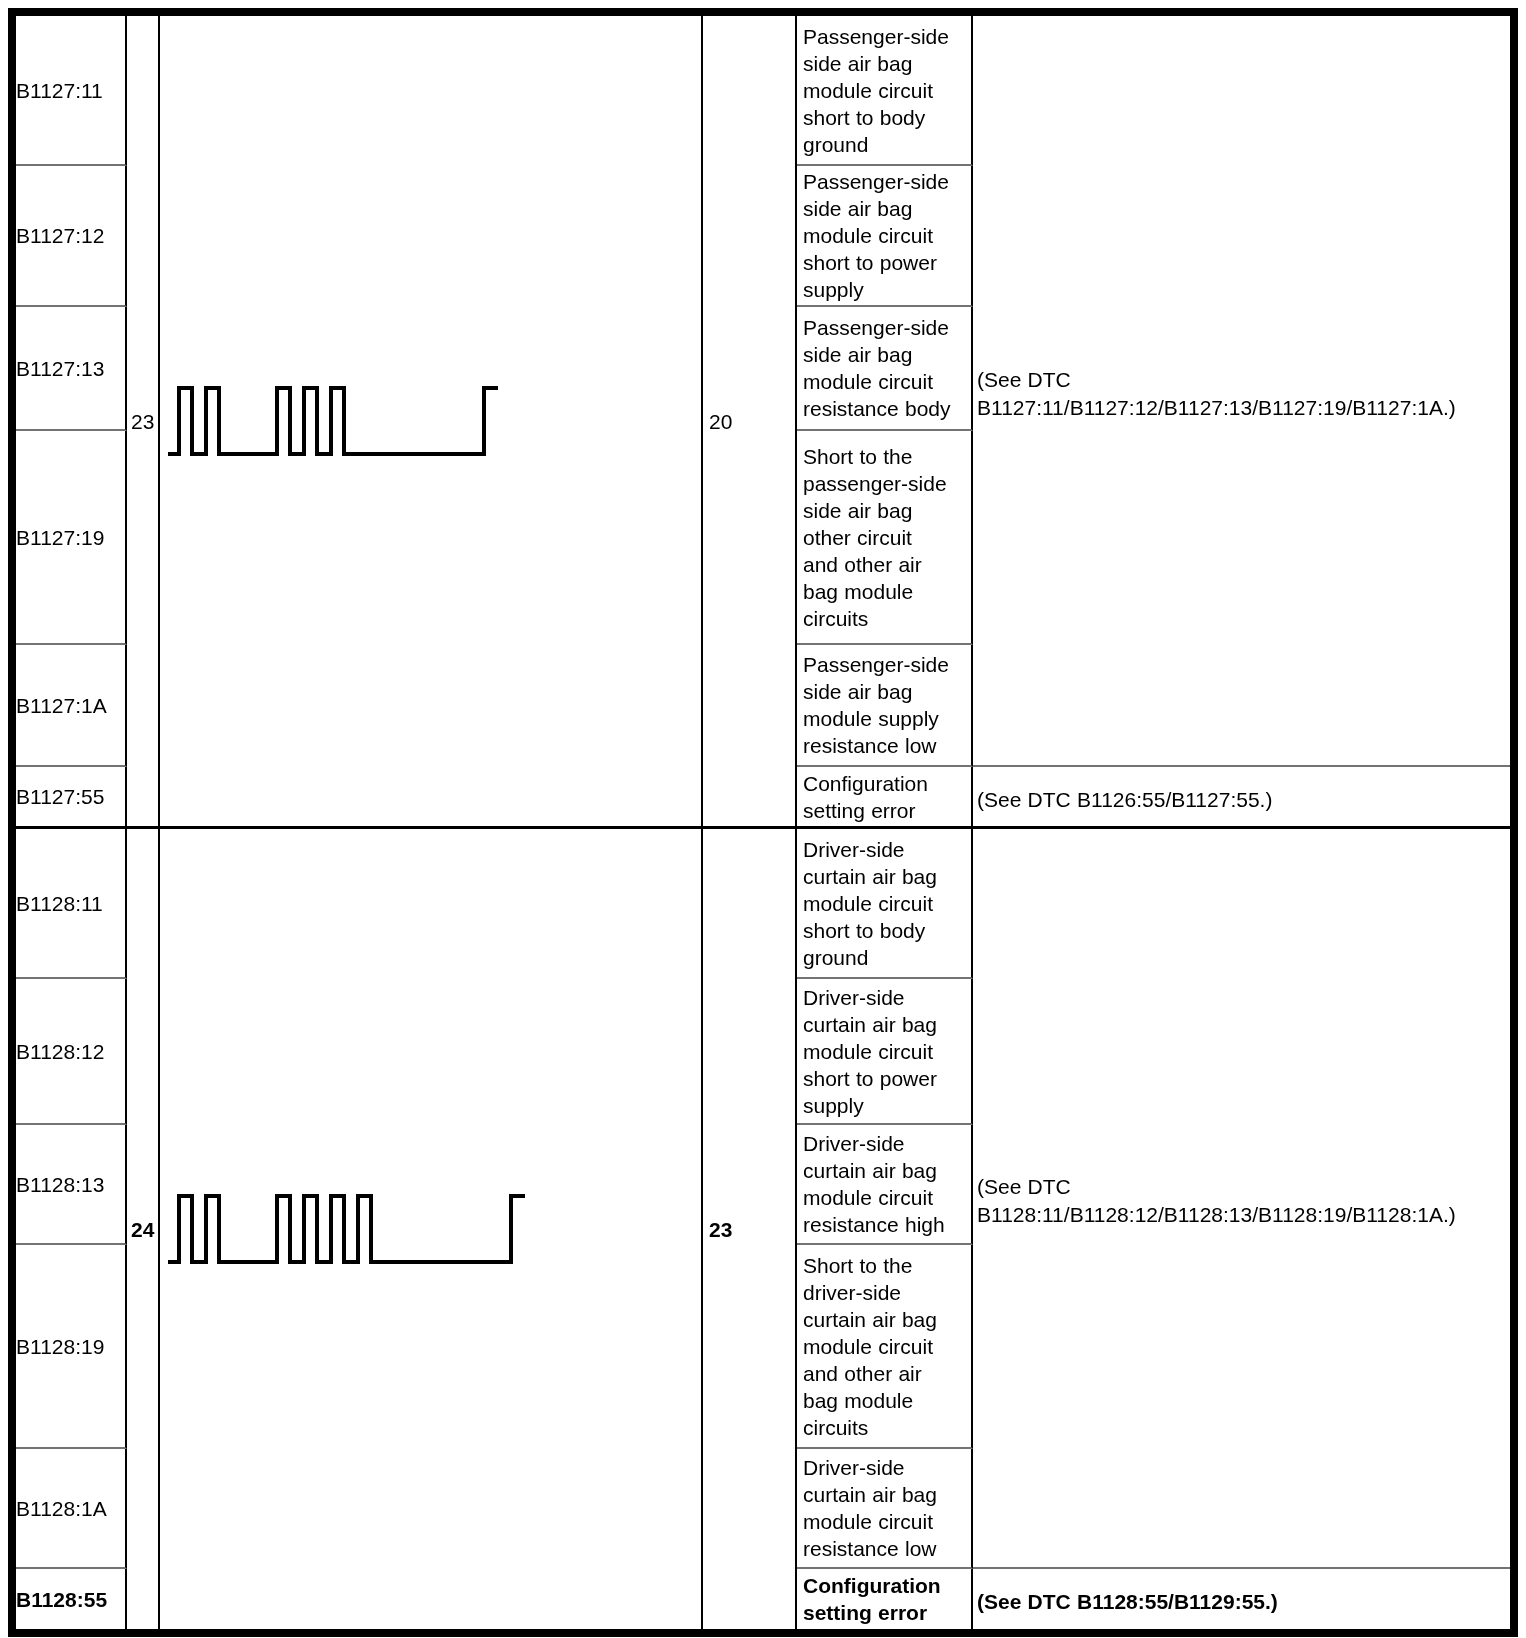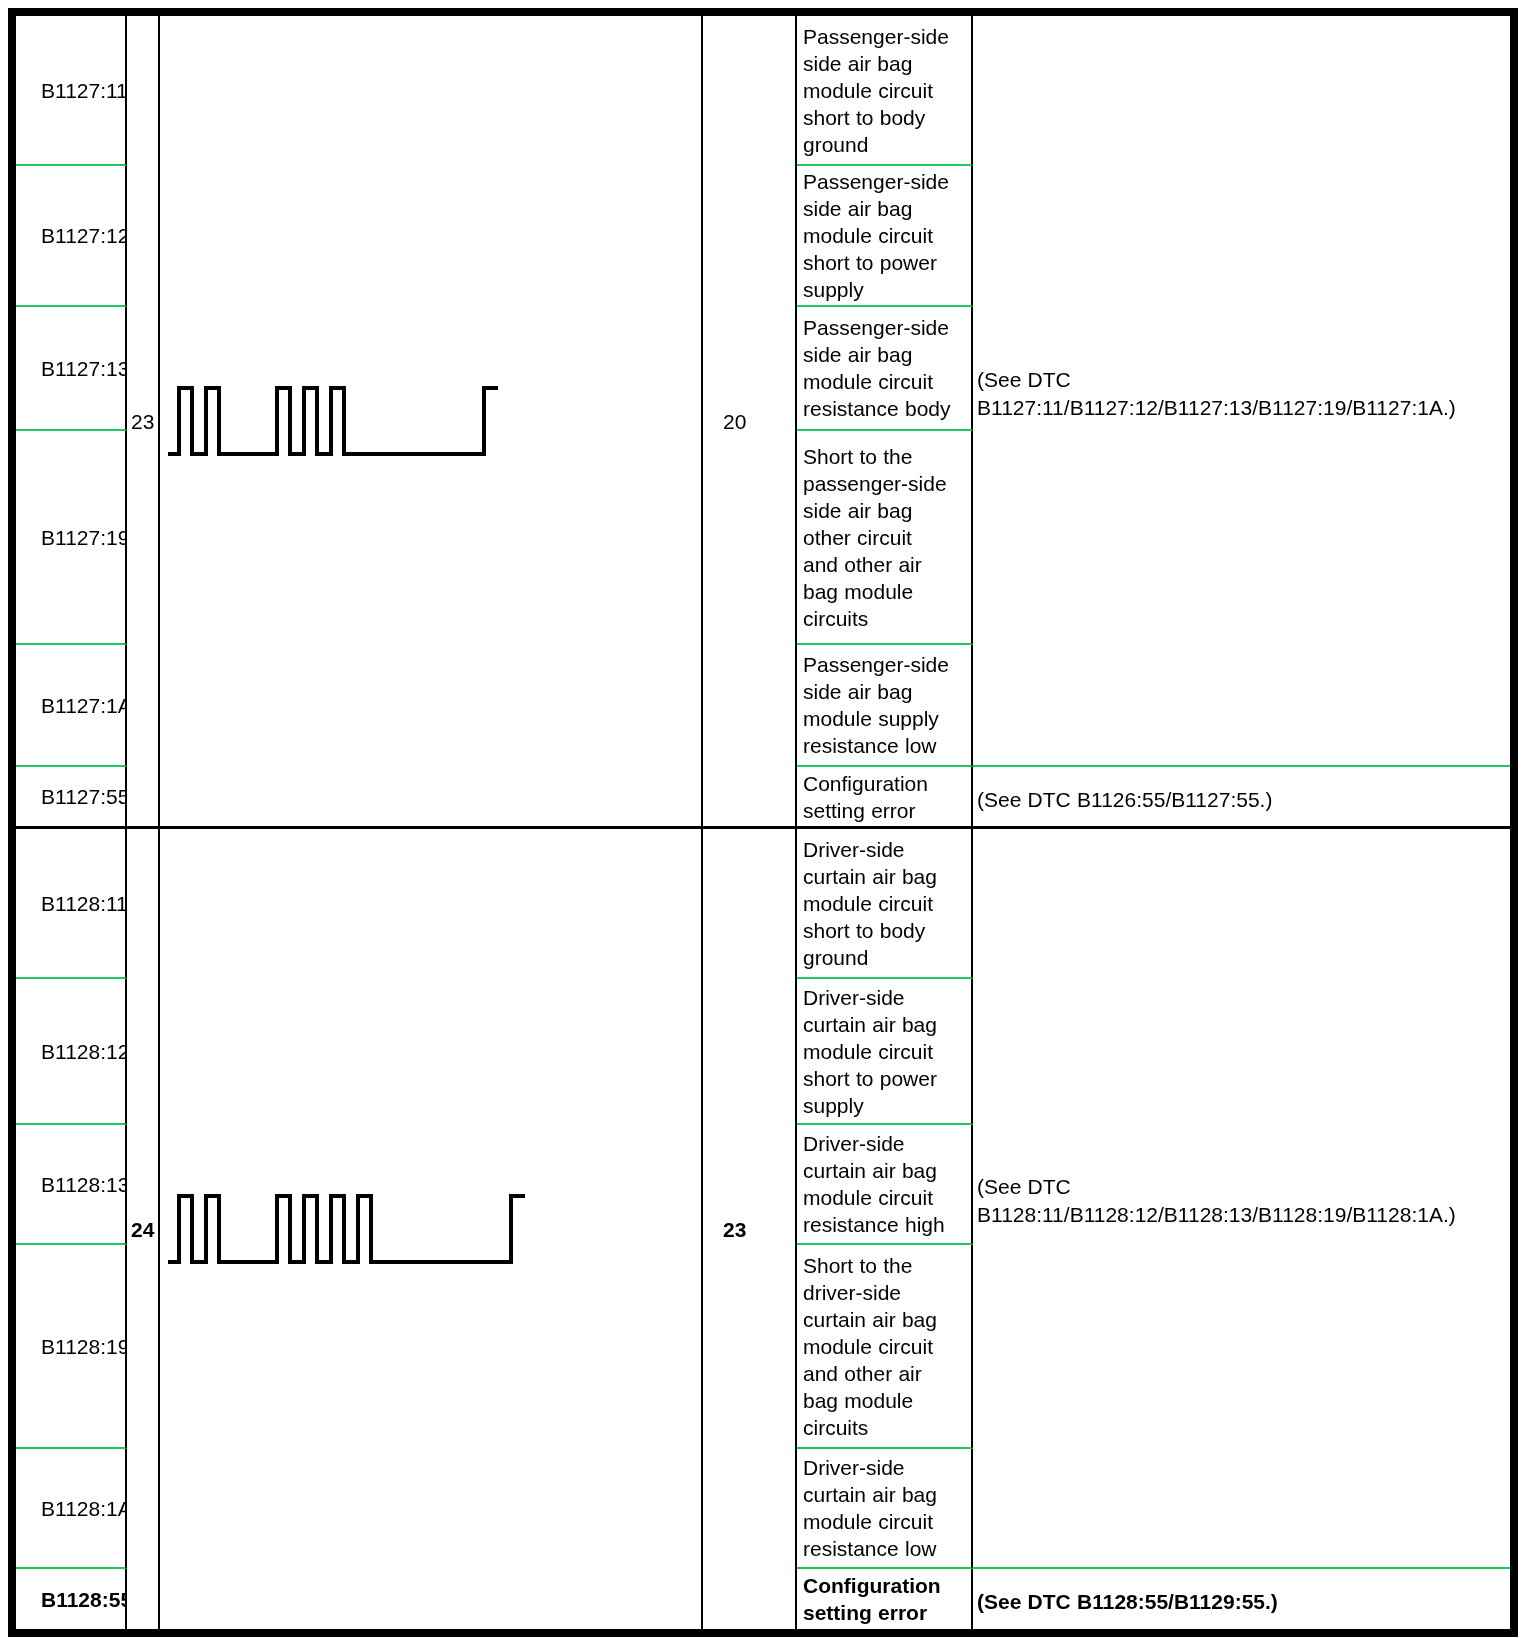--- a/index.html
+++ b/index.html
@@ -17,32 +17,32 @@
     top: 8px;
     border: 8px solid #000000;
     border-collapse: separate;
     border-spacing: 0;
     table-layout: fixed;
     width: 1494px;
   }
   td {
     box-sizing: border-box;
     border-right: 2px solid #000000;
-    border-bottom: 2px solid #22c55e;
+    border-bottom: 2px solid #737373;
     vertical-align: middle;
     font-size: 21px;
     line-height: 27px;
     padding: 2px 4px 2px 6px;
     overflow: hidden;
     word-spacing: 0.02em;
   }
-  td.c1 { padding-left: 25px; }
+  td.c1 { padding-left: 0; }
   td.c2 { padding: 0 1px 0 4px; }
   td.c3 { padding: 0; }
-  td.c4 { padding-left: 20px; margin-left: 40px; }
+  td.c4 { padding-left: 6px; margin-left: 40px; }
   td.c5 { padding: 2px 18px 2px 6px; }
   td.c6 { border-right: none; padding: 8px 2px 2px 4px; line-height: 28px; }
   td.grp-end { border-bottom: 3px solid #000000; }
   td.no-b { border-bottom: none; font-weight: bold; }
   svg.wave { display: block; margin-left: 3px; }
 </style>
 </head>
 <body>
 
 <div class="page">

